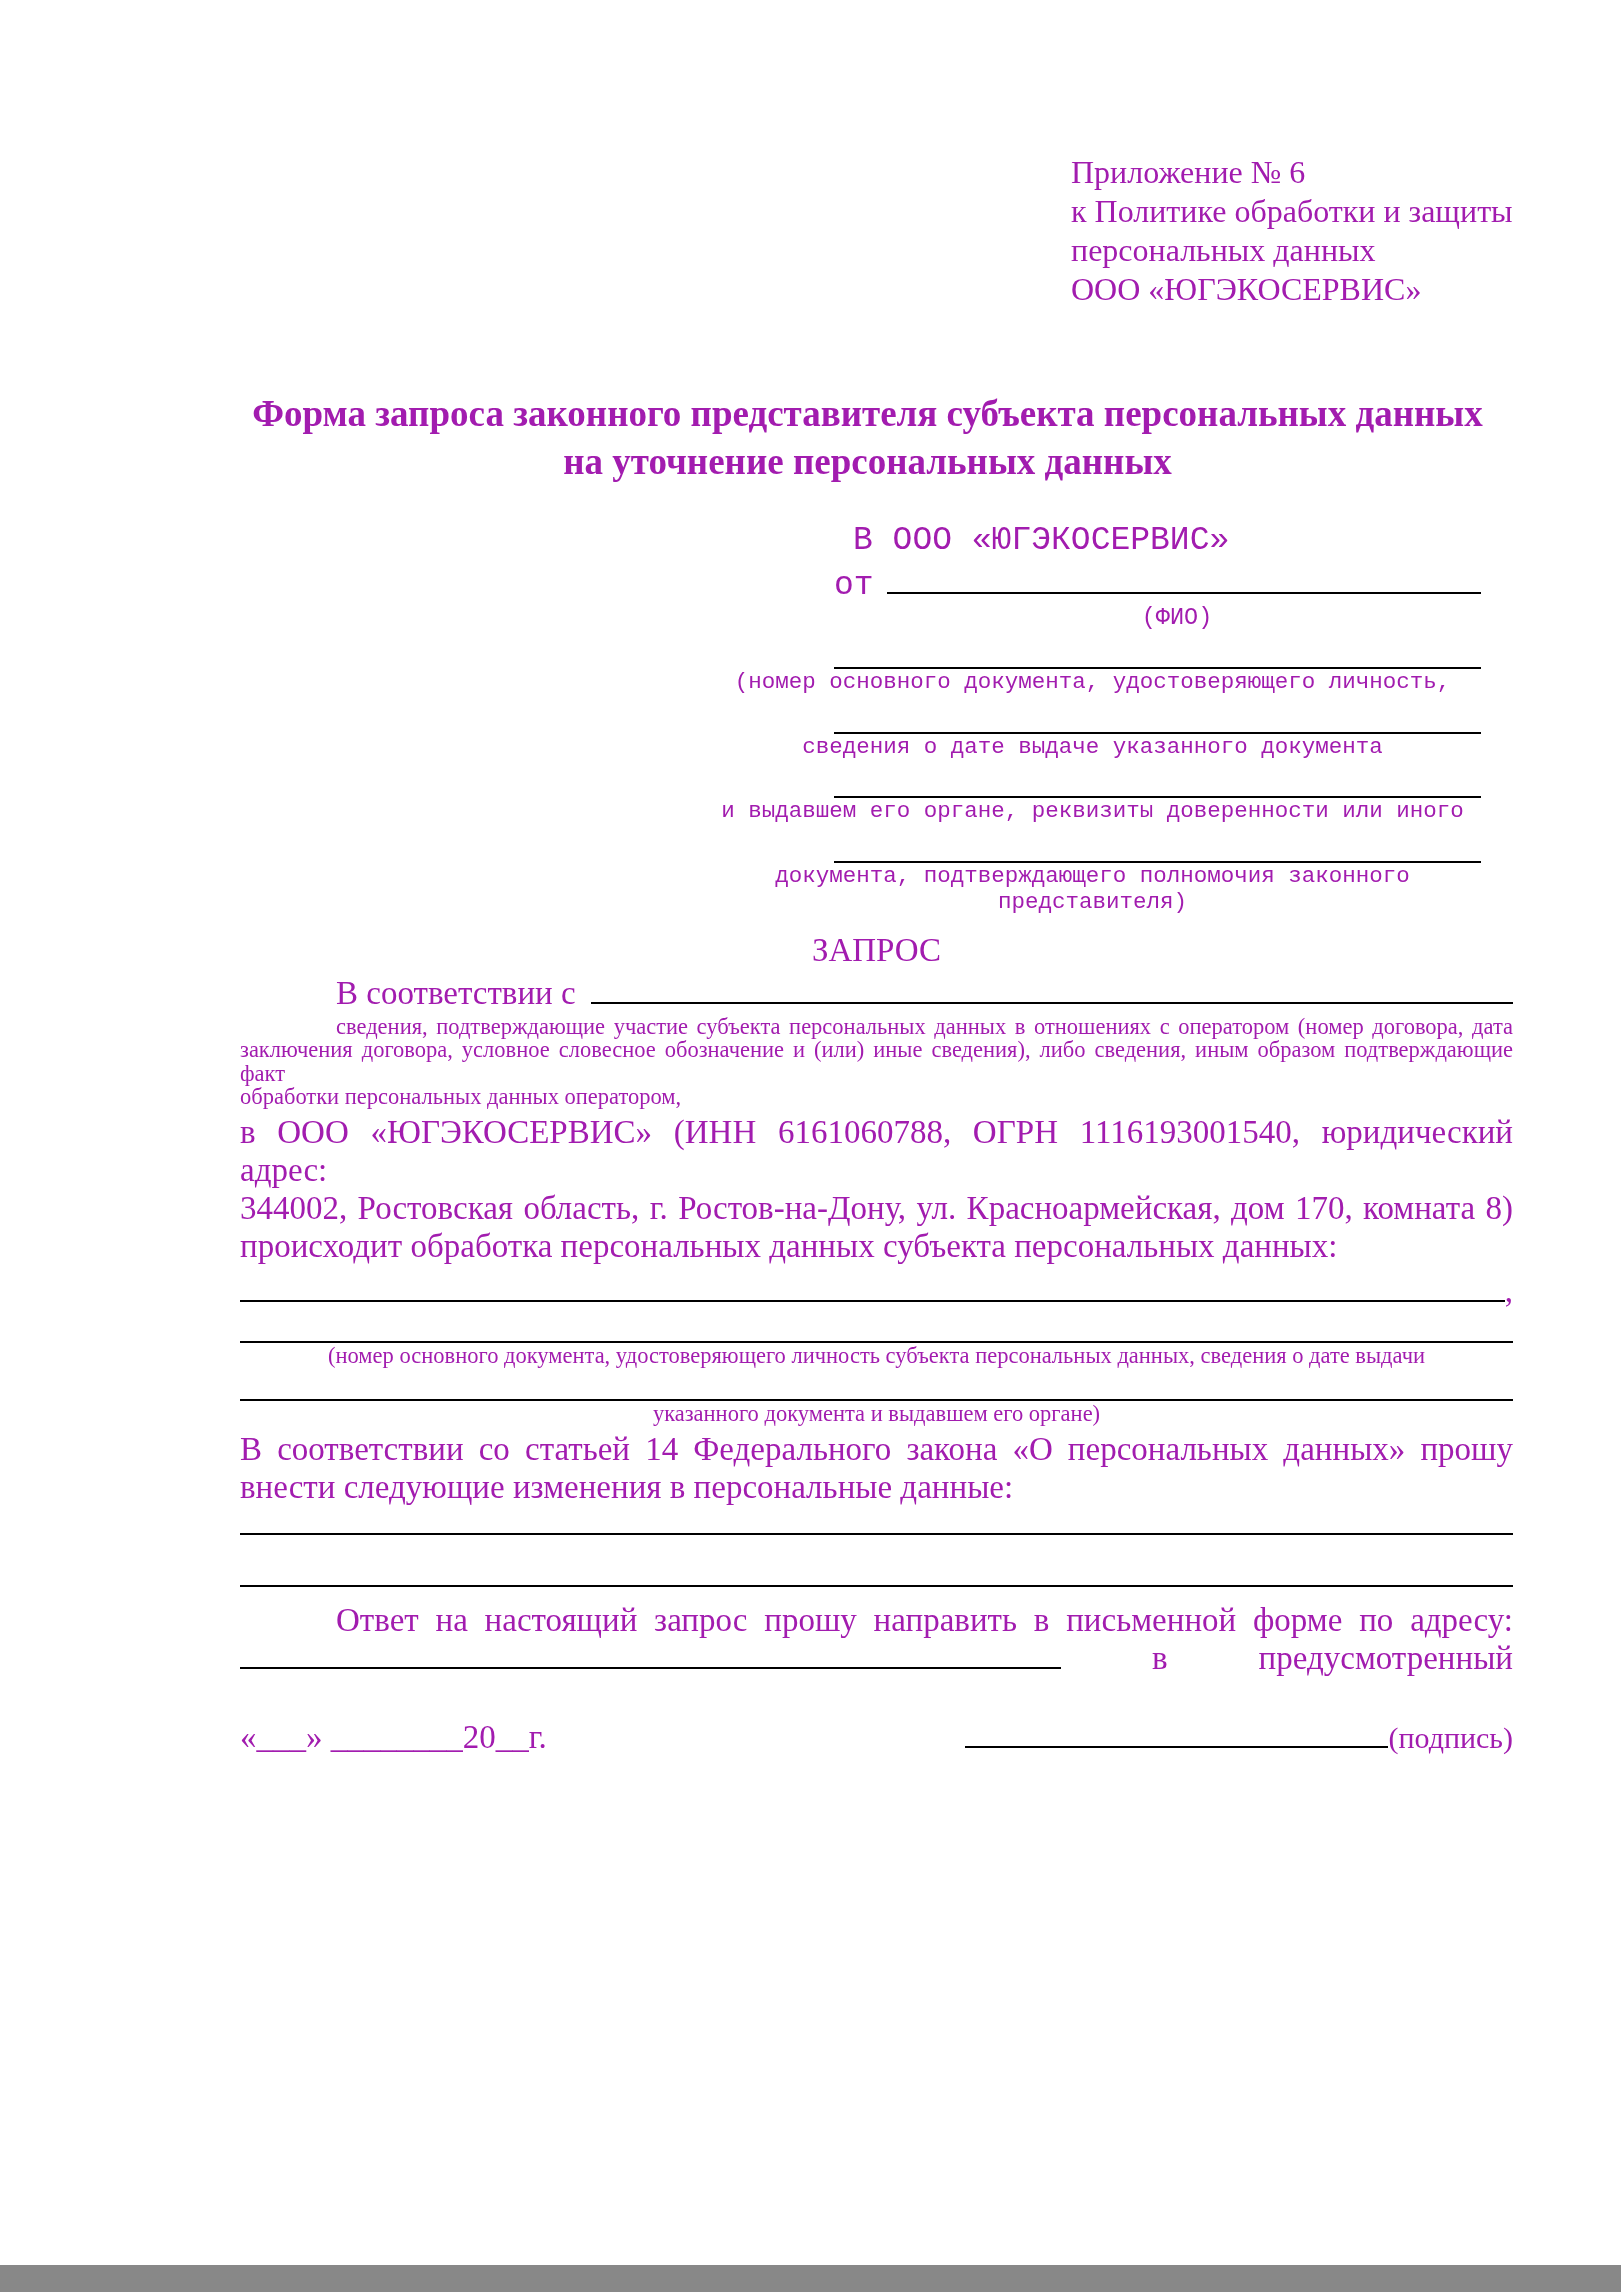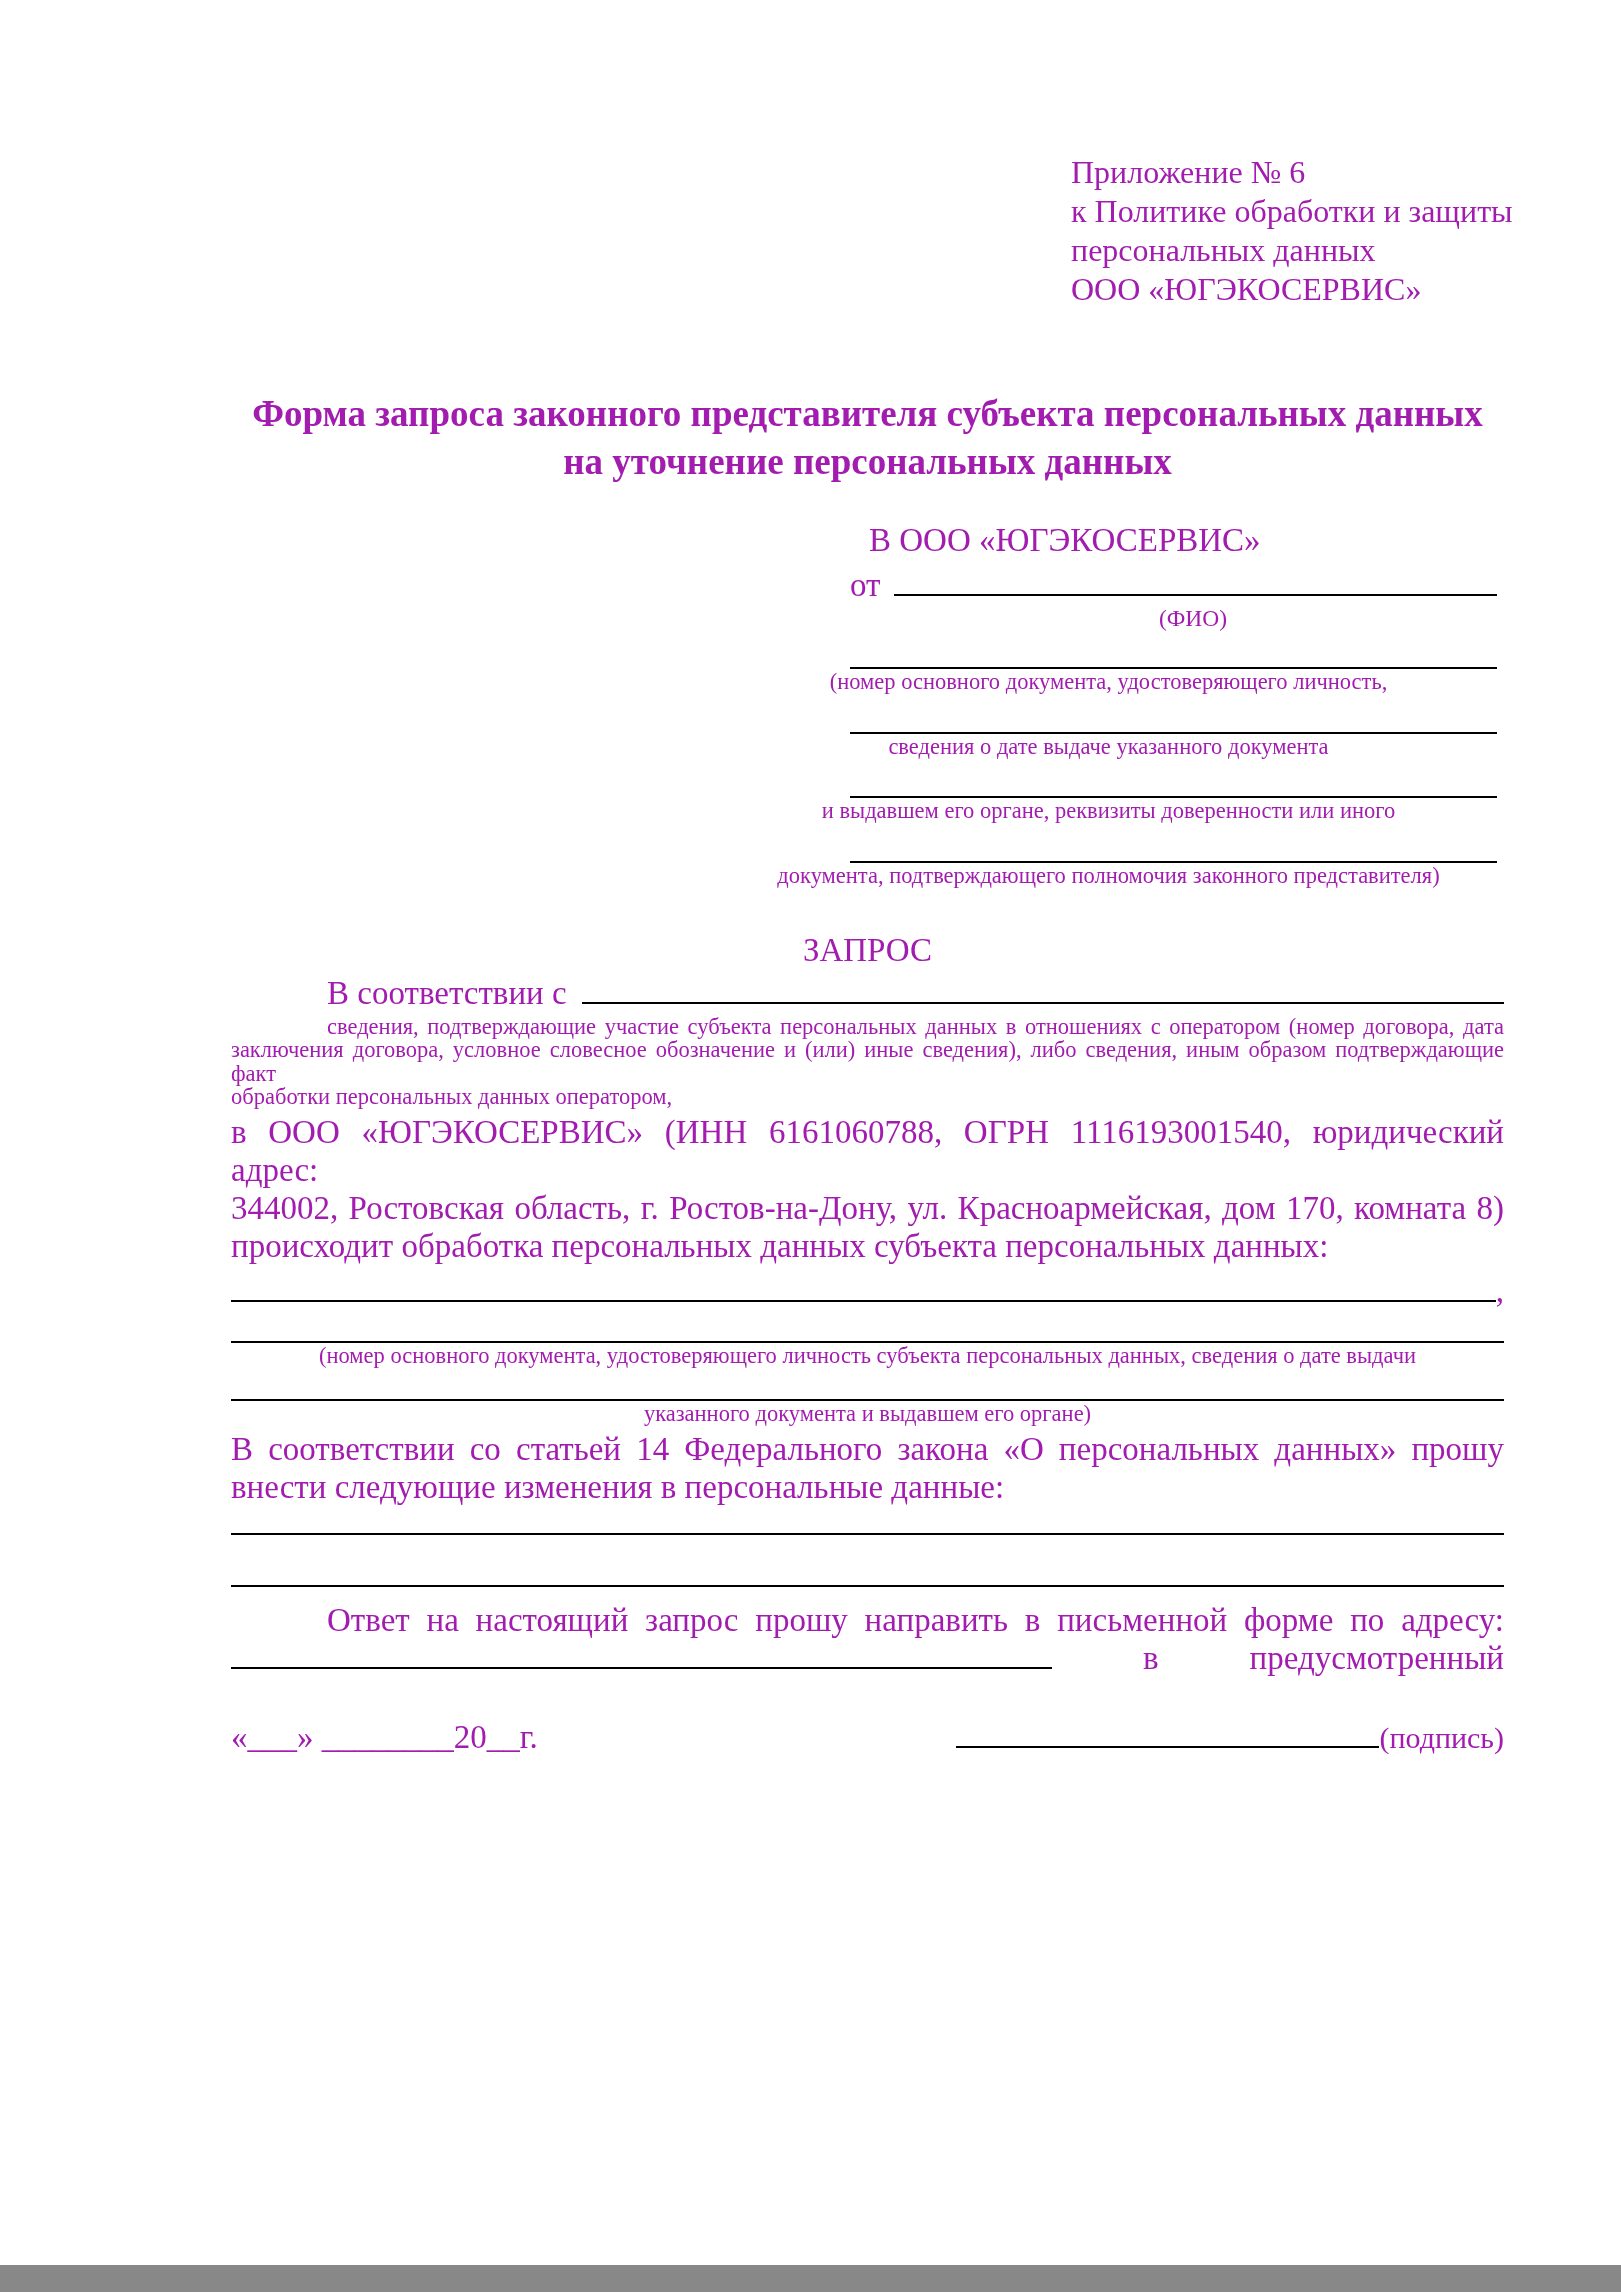--- a/index.html
+++ b/index.html
@@ -29,25 +29,26 @@
     top: 390px;
     width: 1273px;
     text-align: center;
     font-weight: bold;
     font-size: 37px;
     line-height: 48px;
   }
   
   .addressee {
     position: absolute;
-    left: 720px;
+    left: 704px;
     top: 521px;
     width: 777px;
     font-size: 33px;
     line-height: 39px;
+    font-family: Liberation Mono, monospace;
   }
   .addr-org { padding-left: 149px; white-space: nowrap; }
   .from-row { display: flex; align-items: baseline; padding-left: 130px; margin-top: 5.9px; }
   .from-row .lbl { margin-right: 13.7px; }
   .uline { flex: 1; border-bottom: 2.9px solid #000; height: 25.5px; }
   .fio-cap {
     padding-left: 169px;
     text-align: center;
     font-size: 23.5px;
     line-height: 26.5px;
@@ -56,21 +57,21 @@
   .fline { height: 36px; border-bottom: 2.9px solid #000; }
   .fcap {
     text-align: center;
     font-size: 22.5px;
     line-height: 26.5px;
     margin-left: -130px;  
   }
   
   .main {
     position: absolute;
-    left: 231px;
+    left: 240px;
     top: 931px;
     width: 1273px;
     font-size: 33px;
     line-height: 38px;
   }
   .zapros-heading { text-align: center; }
   .intro-row { display: flex; align-items: baseline; margin-top: 4.9px; }
   .intro-row .lbl { padding-left: 96px; margin-right: 15.7px; white-space: nowrap; }
   .footnote {
     margin-top: 2.9px;

